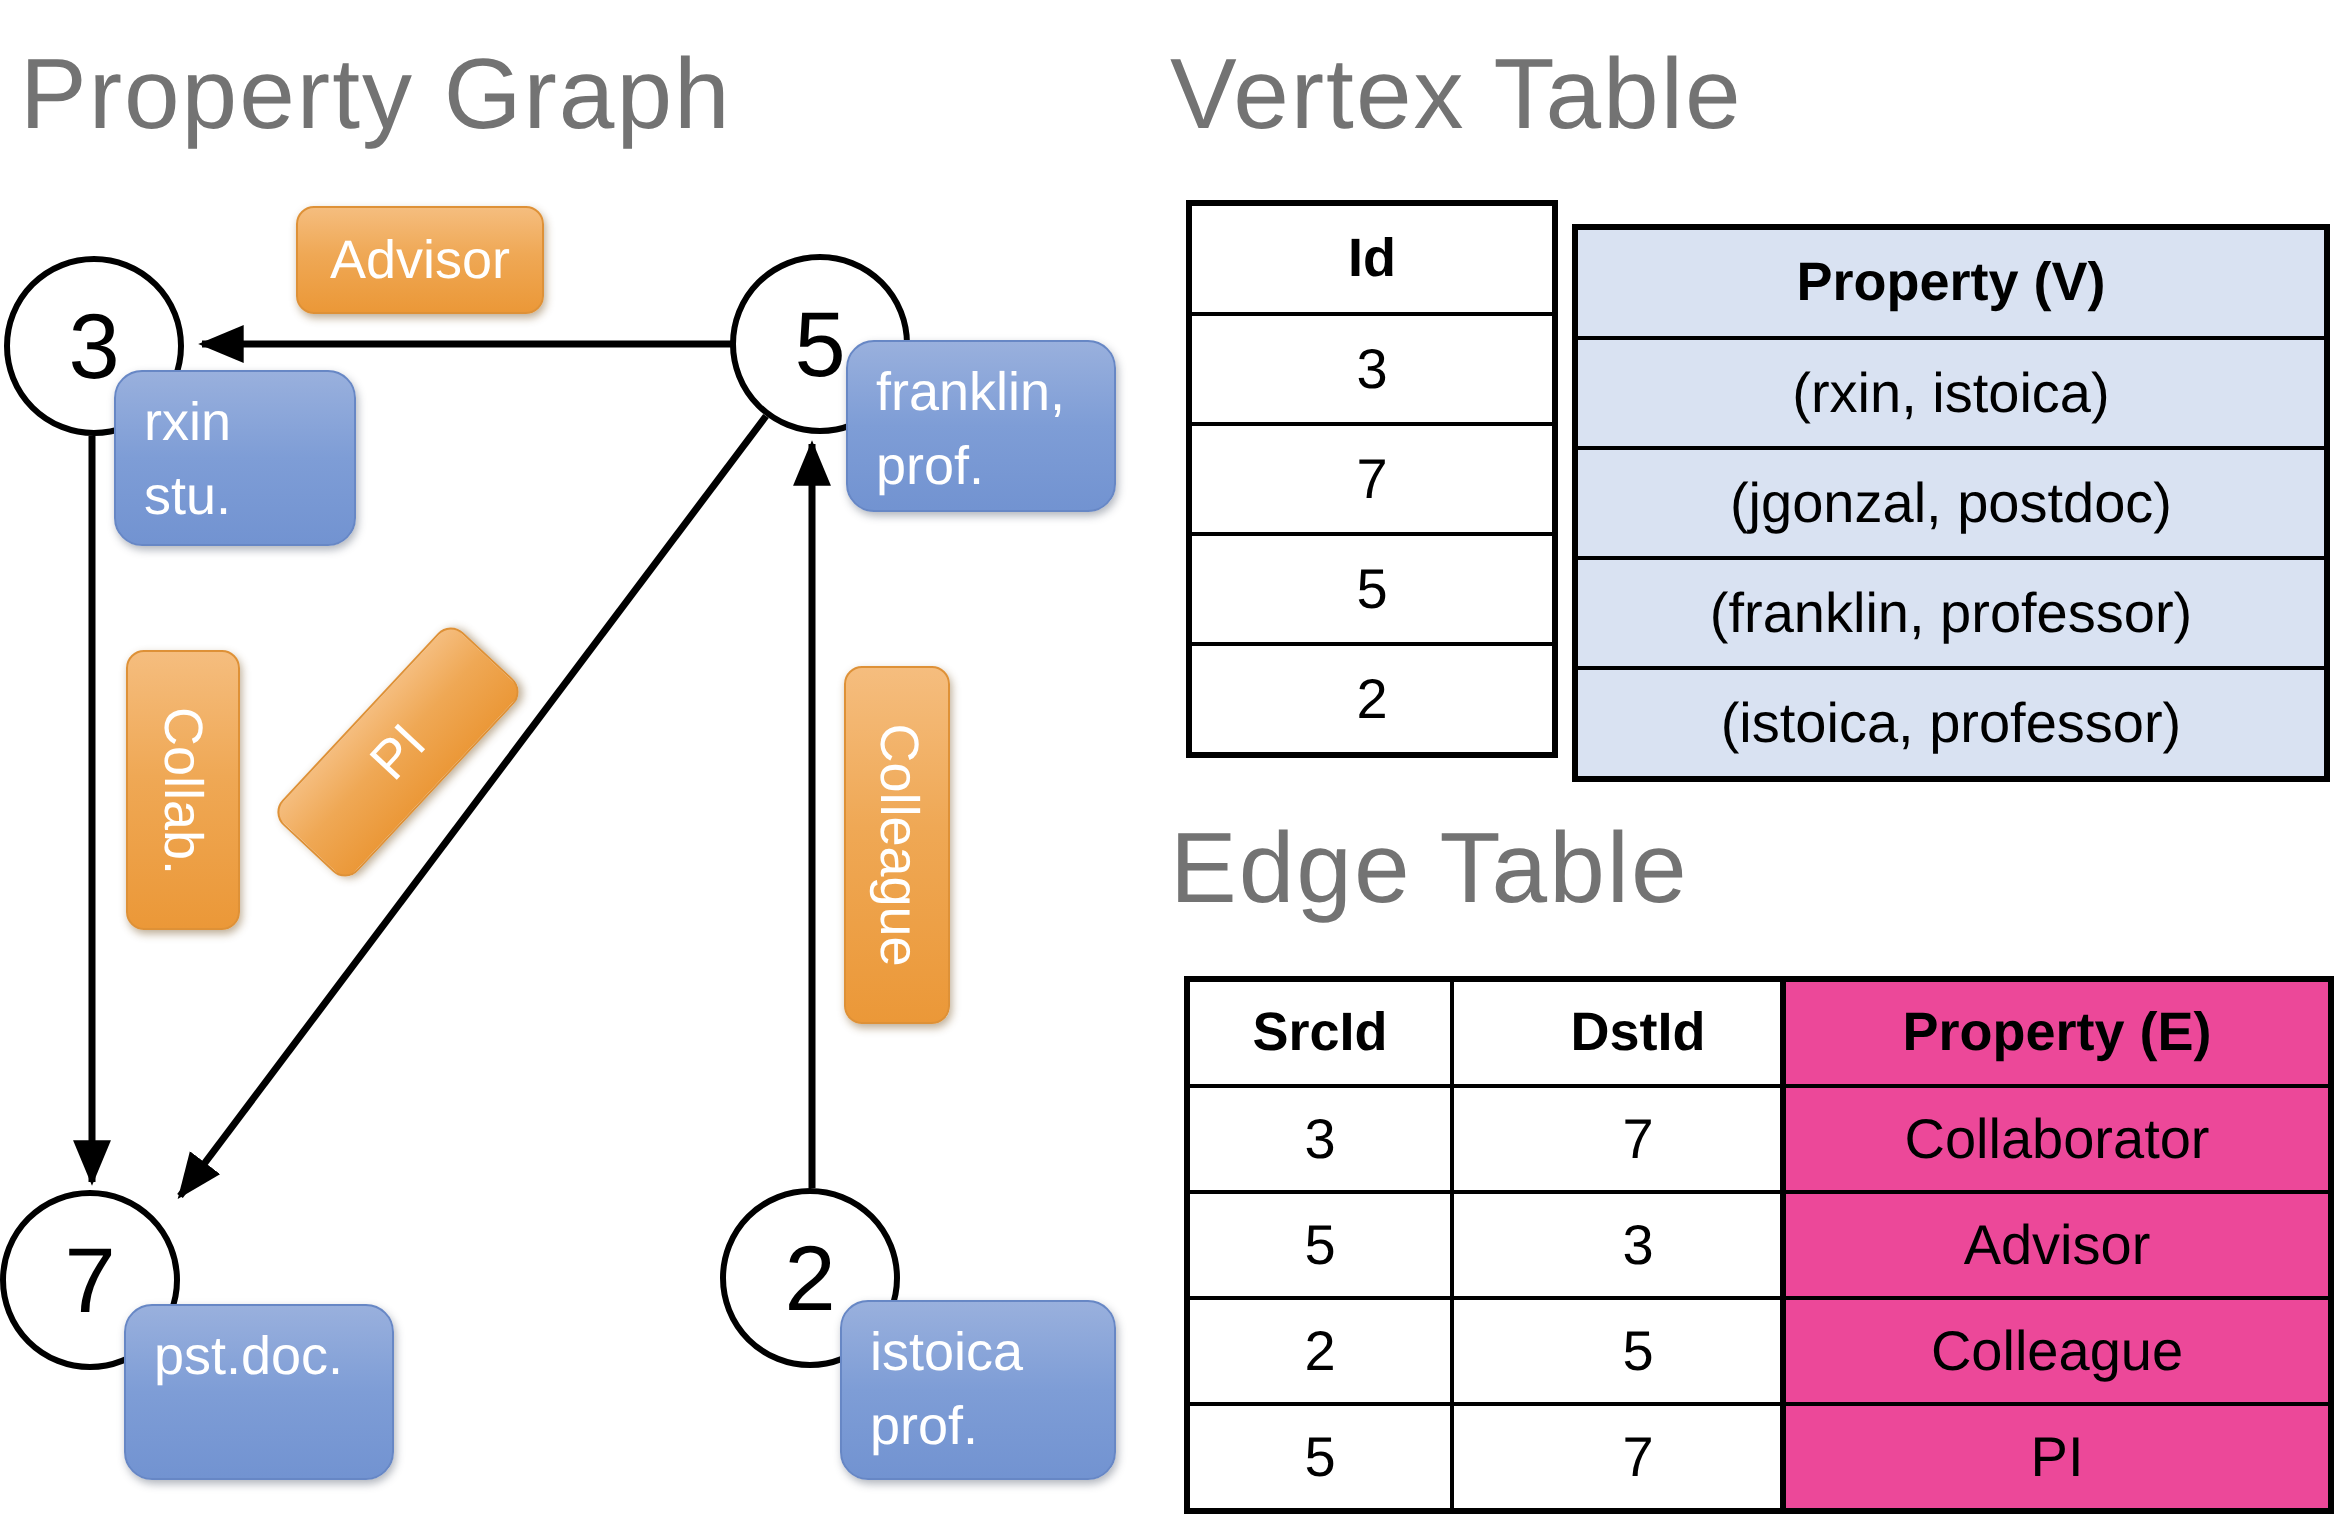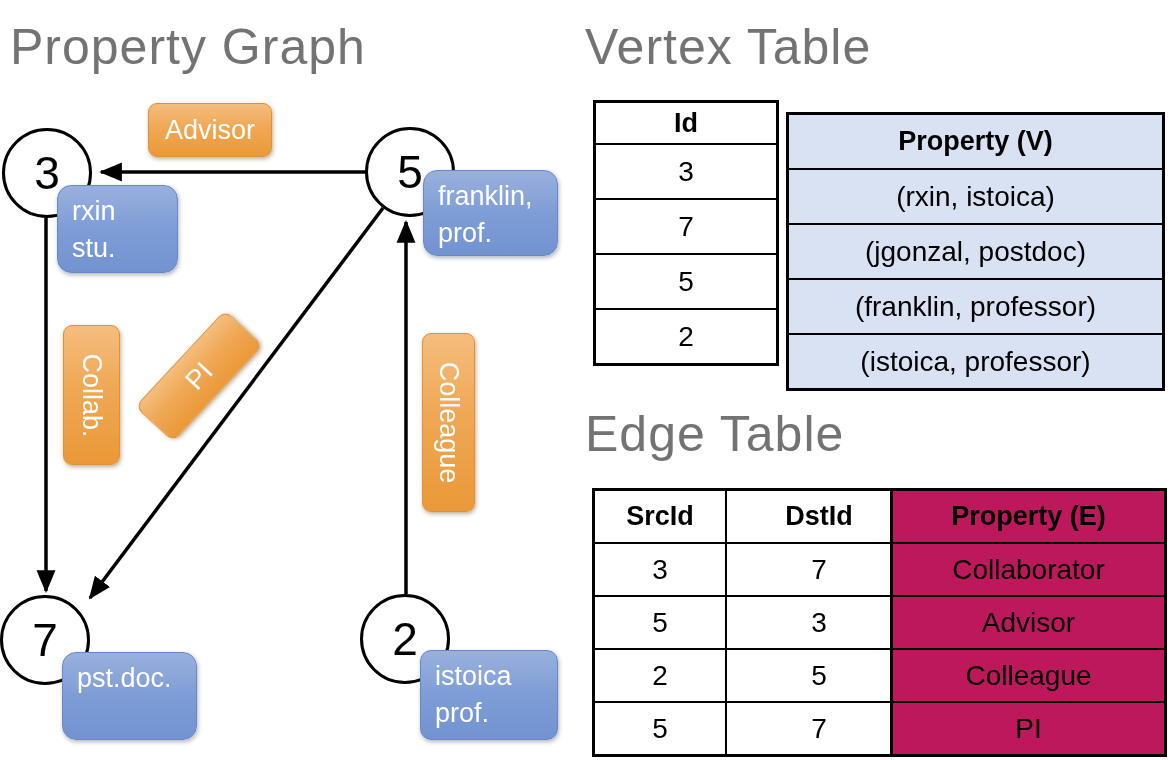--- a/index.html
+++ b/index.html
@@ -34,21 +34,21 @@
     font-size:27px; line-height:37px; padding:7px 6px 0 14px;
     box-shadow:1px 2px 4px rgba(60,70,90,0.4);
   }
   
   .tcol { position:absolute; border:3px solid #000; box-sizing:border-box; background:#fff; }
   .trow { display:flex; align-items:center; justify-content:center; border-top:2px solid #000; }
   .trow:first-child { border-top:none; }
   .vcell { font-size:28px; }
   .thead { font-weight:bold; font-size:27px; }
   .vprop-col { background:#D9E2F2; }
-  .eprop-col { background:#be185d; }
+  .eprop-col { background:#ec4899; }
   .esplit { display:flex; align-items:stretch; }
   .ecell { display:flex; align-items:center; justify-content:center; }
   .ecell-src { width:130px; border-right:2px solid #000; }
   .ecell-dst { flex:1; }
 </style>
 </head>
 <body>
 
 <div class="canvas">
 
@@ -96,29 +96,29 @@
     <div>rxin</div>
     <div>stu.</div>
   </div>
   <div class="blabel" style="left:423px; top:170px; width:135px; height:86px;">
     <div>franklin,</div>
     <div>prof.</div>
   </div>
   <div class="blabel" style="left:62px; top:652px; width:135px; height:88px;">
     <div>pst.doc.</div>
   </div>
-  <div class="blabel" style="left:420px; top:650px; width:138px; height:90px;border-radius:11px;">
+  <div class="blabel" style="left:420px; top:650px; width:138px; height:90px;">
     <div>istoica</div>
     <div>prof.</div>
   </div>
 
   <div class="big-title" style="left:585px; top:18px; width:510px;">Vertex Table</div>
 
   <div class="tcol" style="left:593px; top:100px; width:186px;">
-    <div class="trow thead" style="height:40px;">Id</div>
+    <div class="trow thead" style="height:53px;">Id</div>
     <div class="trow vcell" style="height:53px;">3</div>
     <div class="trow vcell" style="height:53px;">7</div>
     <div class="trow vcell" style="height:53px;">5</div>
     <div class="trow vcell" style="height:53px;">2</div>
   </div>
 
   <div class="tcol vprop-col" style="left:786px; top:112px; width:379px;">
     <div class="trow thead" style="height:53px;">Property (V)</div>
     <div class="trow vcell" style="height:53px;">(rxin, istoica)</div>
     <div class="trow vcell" style="height:53px;">(jgonzal, postdoc)</div>

